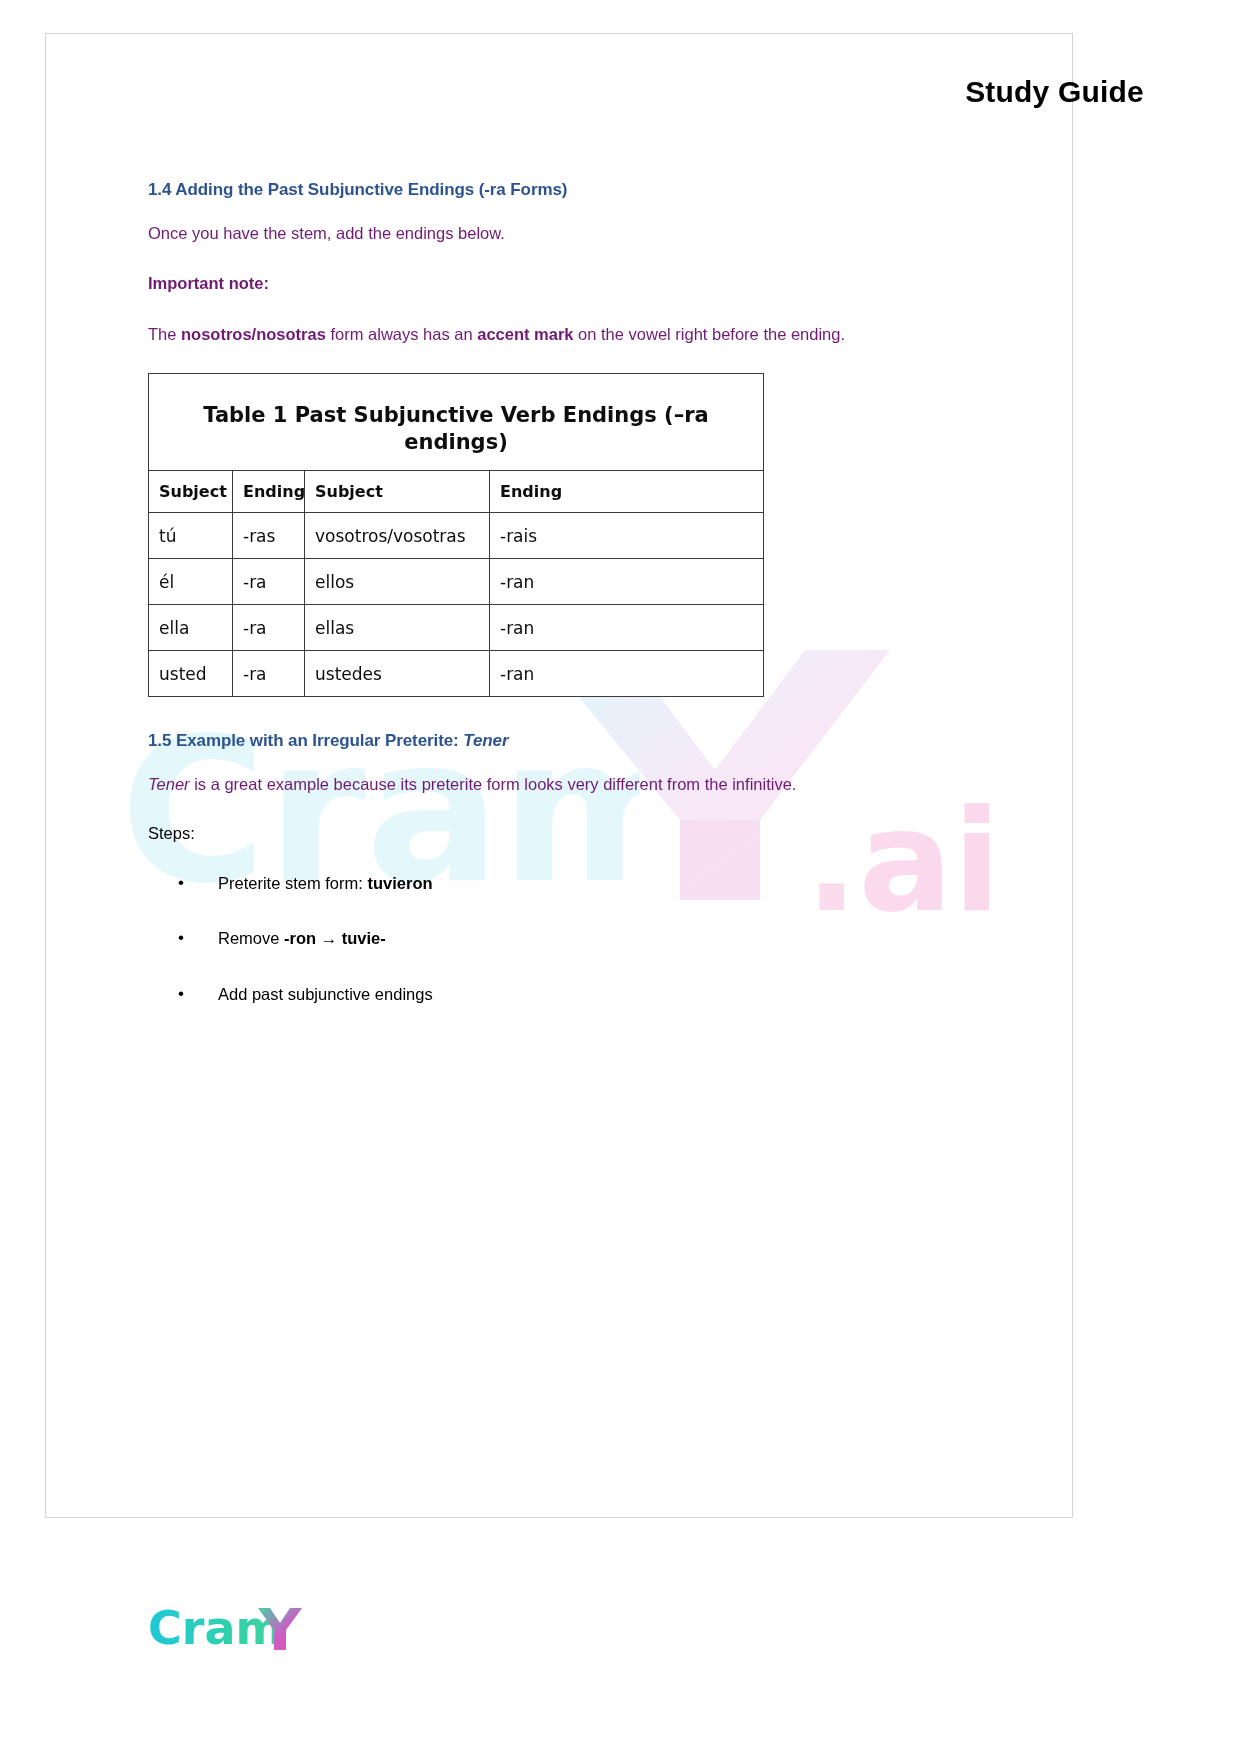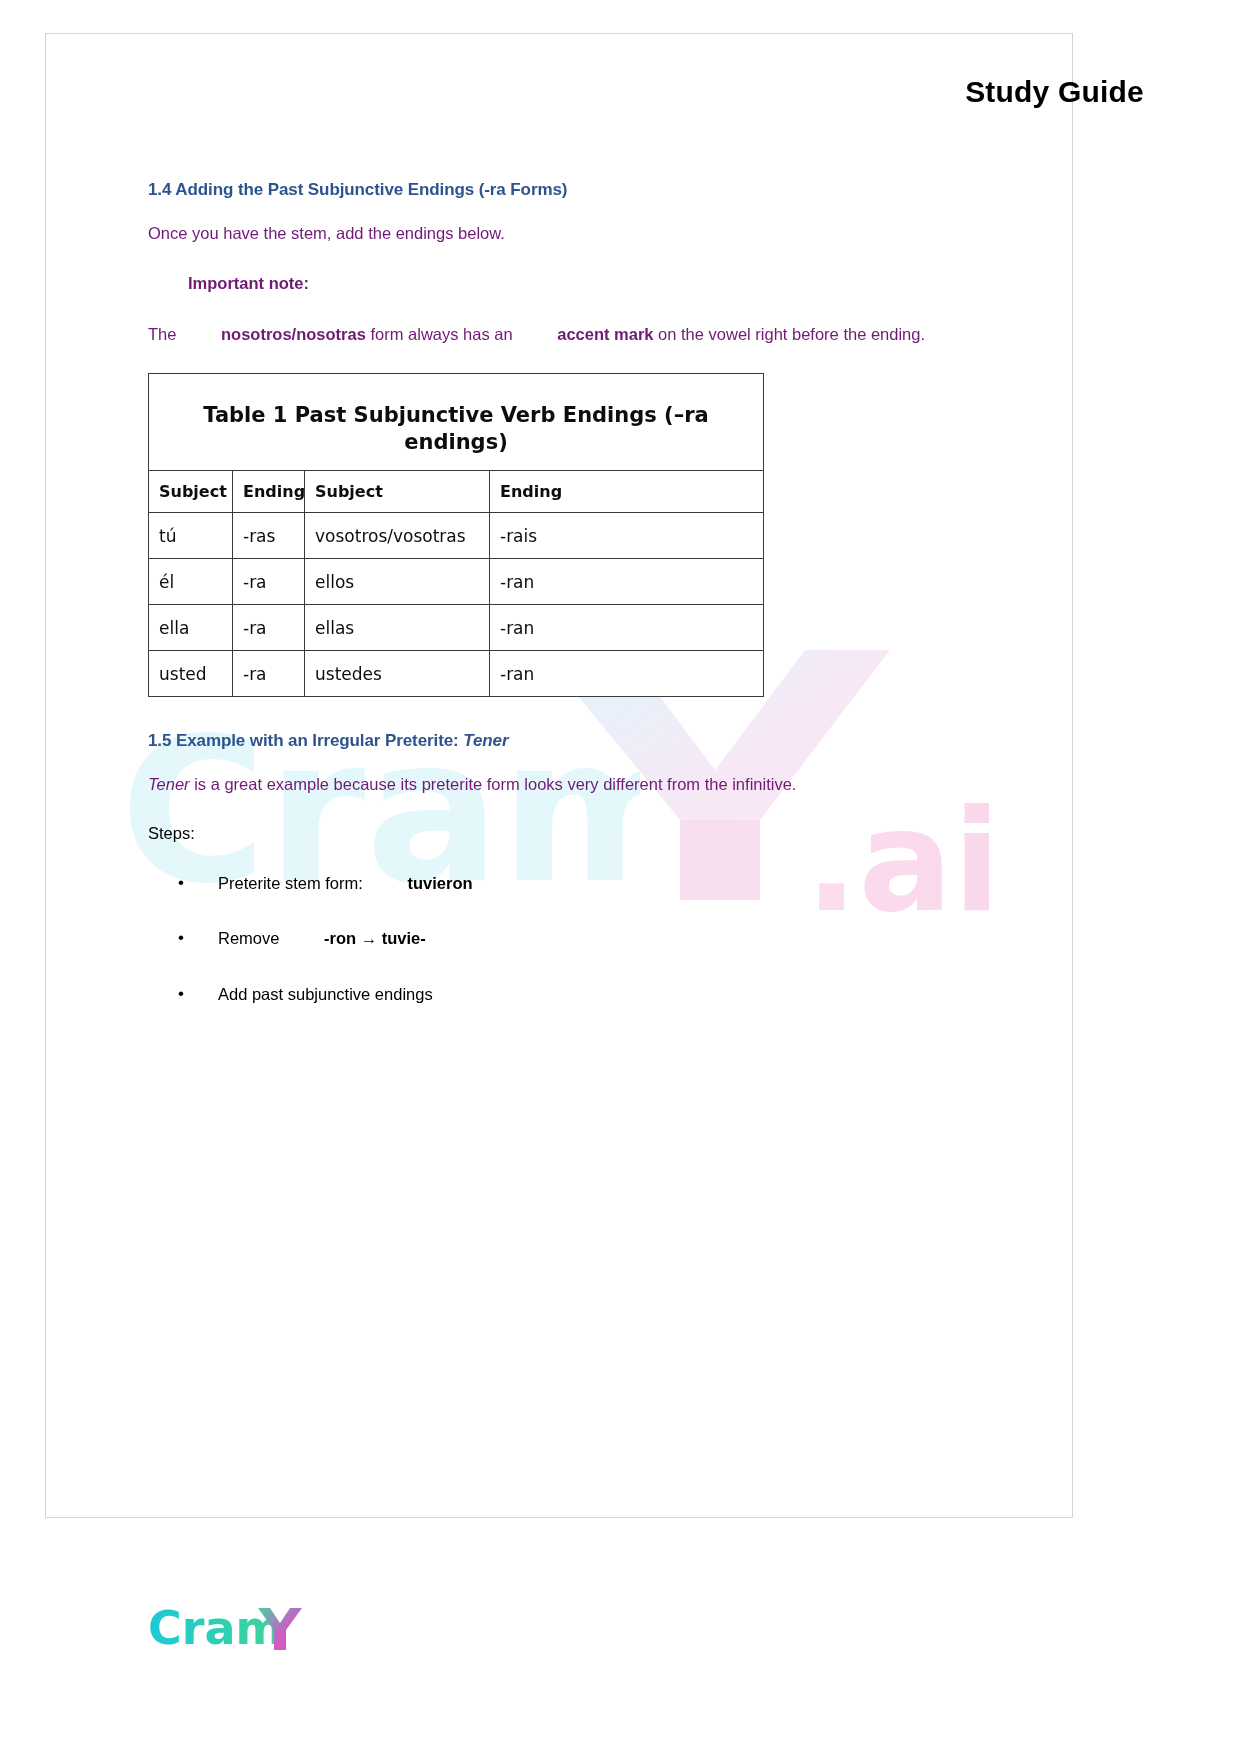--- a/index.html
+++ b/index.html
@@ -81,21 +81,21 @@
   }
   h2.section-heading .ital { font-style: italic; }
 
   p.body-text {
     font-size: 16.5px;
     line-height: 1.35;
     color: #701a75;
     margin-bottom: 28px;
   }
 
-  .bold { font-weight: bold; margin-left: 40px; }
+  .bold { font-weight: bold; }
   .ital { font-style: italic; }
 
   
   .verb-table-wrap {
     margin-top: 12px;
     margin-bottom: 34px;
     width: 615px;
   }
   table.verb-table {
     border-collapse: collapse;

